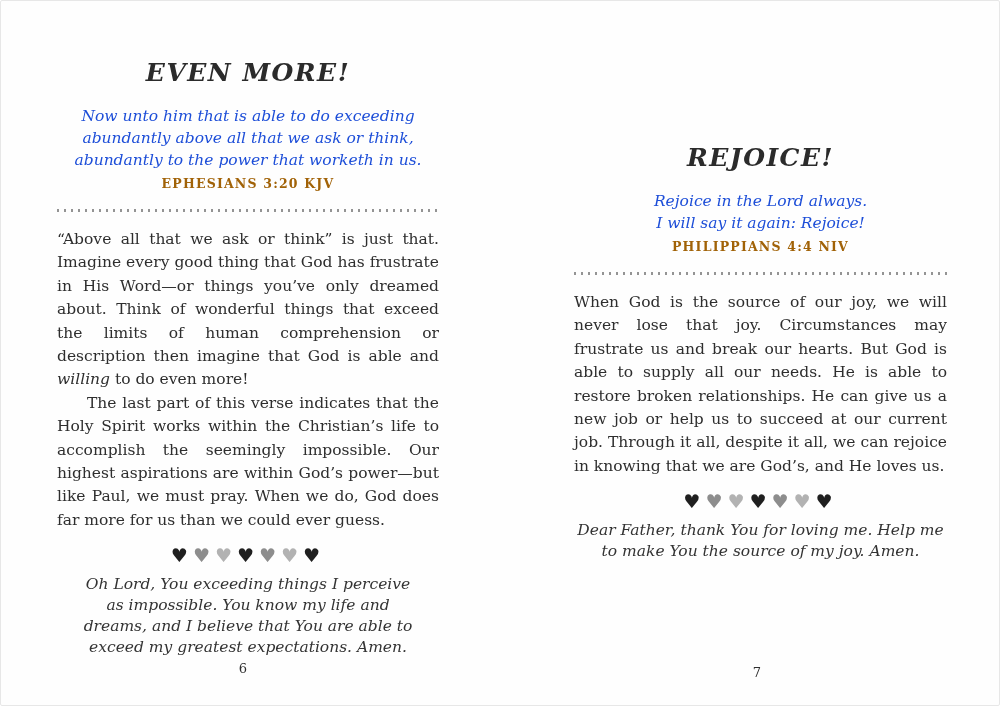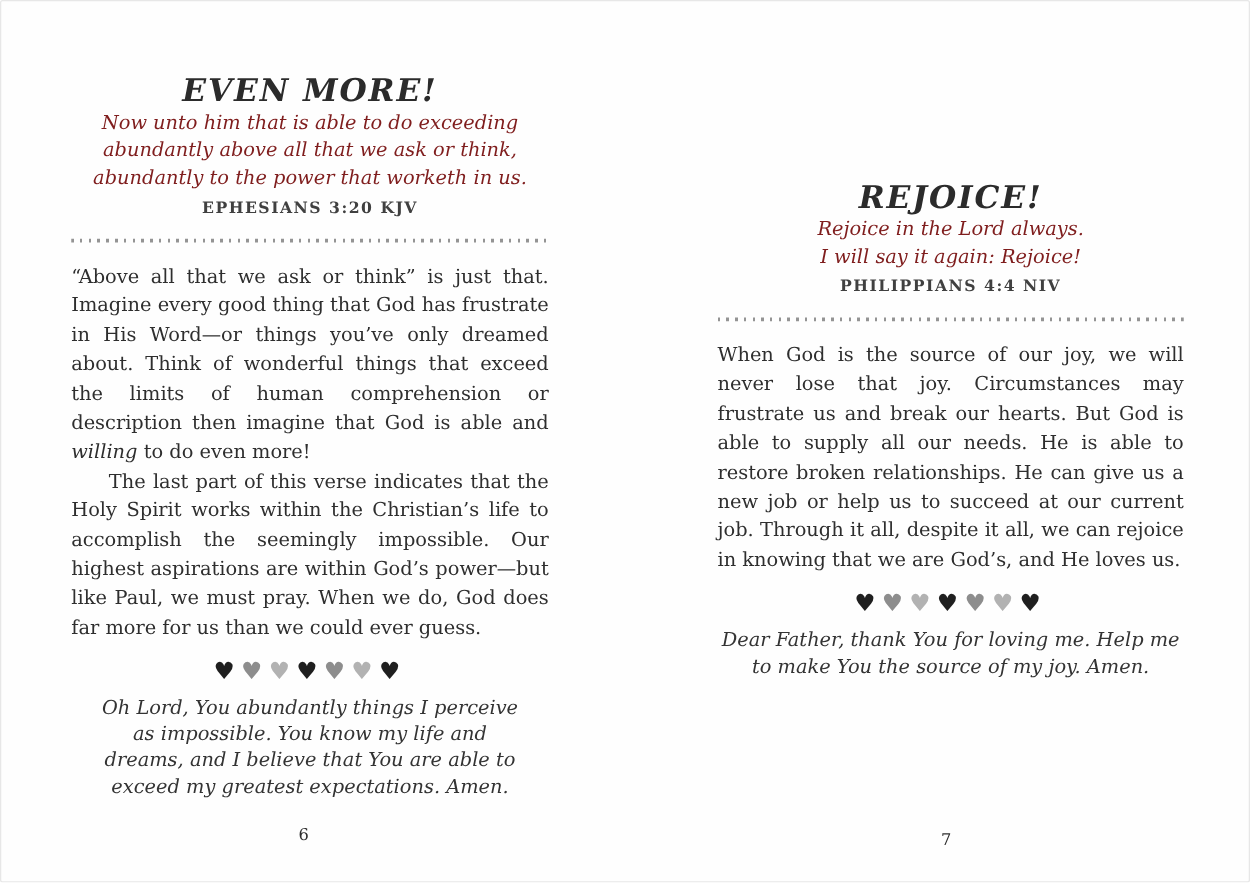--- a/index.html
+++ b/index.html
@@ -29,33 +29,34 @@
     margin: 0;
     text-align: center;
     font-size: 25px;
     font-weight: 700;
     letter-spacing: 1.5px;
     color: #2b2b2b;
     line-height: 28px;
     font-style: italic;
   }
   .verse {
+    margin-top: 18px;
     text-align: center;
     font-style: italic;
     font-size: 15.5px;
     line-height: 22px;
-    color: #7f1d1d;
+    color: #1d4ed8;
   }
   .verse-ref {
     margin-top: 5px;
     text-align: center;
     font-size: 12.5px;
     font-weight: 700;
     letter-spacing: 1.2px;
-    color: #404040;
+    color: #a16207;
   }
   .dotted-rule {
     margin-top: 18px;
     height: 3px;
     background: repeating-linear-gradient(to right, var(--rule-color, #949494) 0 2px, transparent 2px 7px);
   }
   .body-text {
     margin: 16px 0 0 0;
     font-size: 15.5px;
     line-height: 23.4px;
@@ -110,21 +111,21 @@
     <div class="verse-ref">EPHESIANS 3:20 KJV</div>
 
     <div class="dotted-rule"></div>
 
     <p class="body-text"><span>“Above all that we ask or think” is just that. Imagine every good thing that God has frustrate in His Word—or things you’ve only dreamed about. Think of wonderful things that exceed the limits of human comprehension or description then imagine that God is able and </span><span class="em">willing</span><span> to do even more!</span></p>
     <p class="body-text indent-first">The last part of this verse indicates that the Holy Spirit works within the Christian’s life to accomplish the seemingly impossible. Our highest aspirations are within God’s power—but like Paul, we must pray. When we do, God does far more for us than we could ever guess.</p>
 
     <div class="hearts"><span style="color: rgb(31, 31, 31);">♥</span><span style="color: rgb(141, 141, 141);">♥</span><span style="color: rgb(178, 178, 178);">♥</span><span style="color: rgb(31, 31, 31);">♥</span><span style="color: rgb(141, 141, 141);">♥</span><span style="color: rgb(178, 178, 178);">♥</span><span style="color: rgb(31, 31, 31);">♥</span></div>
 
     <div class="prayer">
-      <div>Oh Lord, You abundantly things I perceive</div>
+      <div>Oh Lord, You exceeding things I perceive</div>
       <div>as impossible. You know my life and</div>
       <div>dreams, and I believe that You are able to</div>
       <div>exceed my greatest expectations. Amen.</div>
     </div>
   </section>
 
   <section class="page page-right">
     <h1 class="title">REJOICE!</h1>
 
     <div class="verse">

